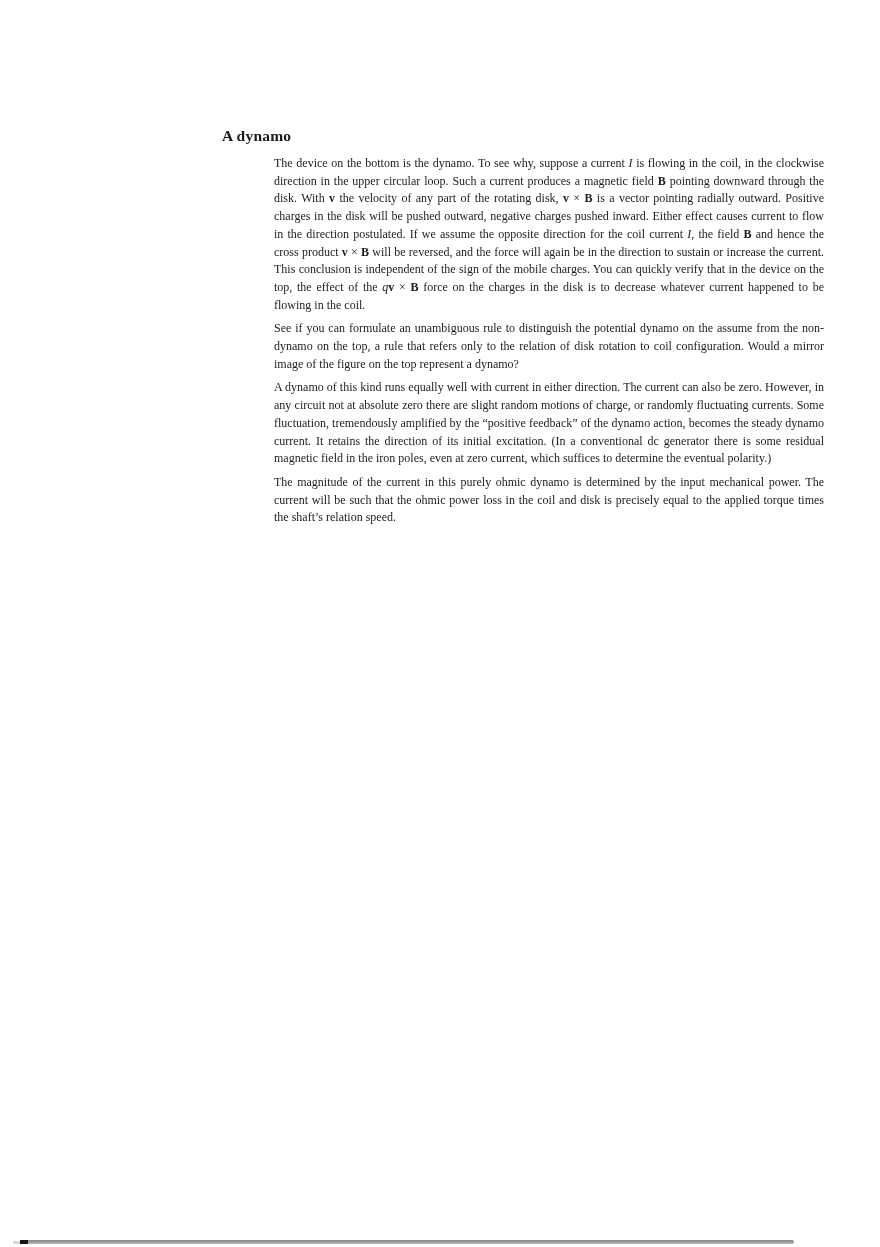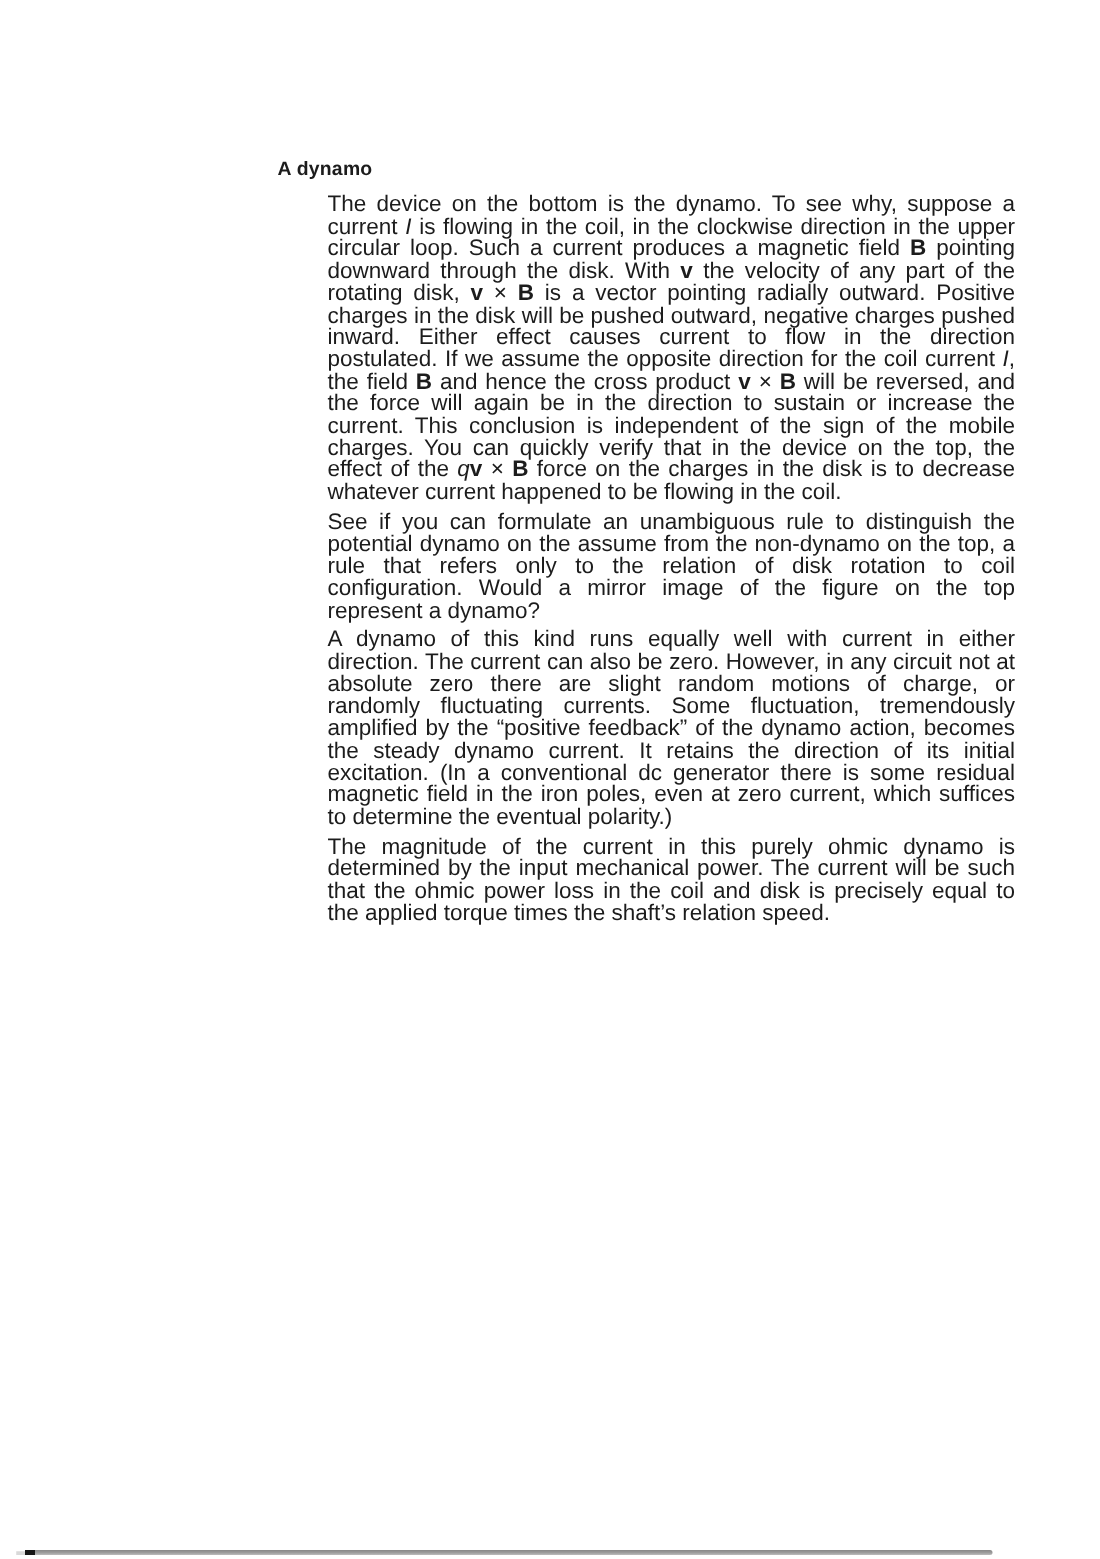--- a/index.html
+++ b/index.html
@@ -8,40 +8,40 @@
     background: #ffffff;
     width: 880px;
     height: 1247px;
     overflow: hidden;
   }
   .page {
     position: relative;
     width: 880px;
     height: 1247px;
     background: #ffffff;
-    font-family: Liberation Sans, sans-serif;
+    font-family: Liberation Serif, serif;
   }
   .doc {
     position: absolute;
     left: 222px;
     top: 127px;
     width: 590px;
     color: #1c1c1c;
   }
   .heading {
     font-size: 15.5px;
     font-weight: bold;
     line-height: 18px;
     letter-spacing: 0.2px;
     margin: 0 0 10px 0;
   }
   .body-block {
-    margin-left: 40px;
+    margin-left: 52px;
     width: 550px;
-    font-size: 18px;
+    font-size: 12px;
     line-height: 17.7px;
     text-align: justify;
   }
   .body-block p.para {
     margin: 0 0 6px 0;
     padding: 0;
   }
   .b  { font-weight: bold; }
   .i  { font-style: italic; }
   

